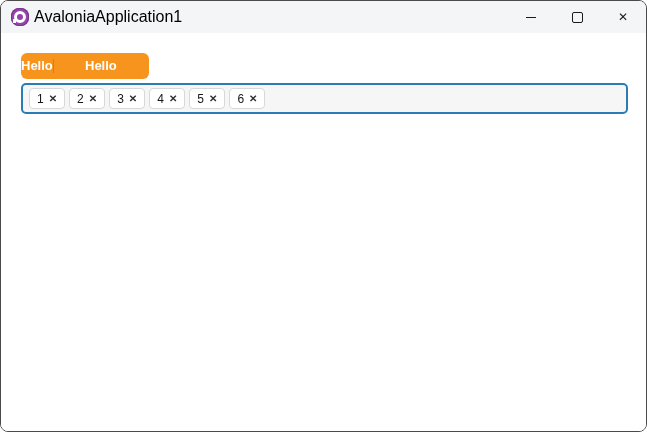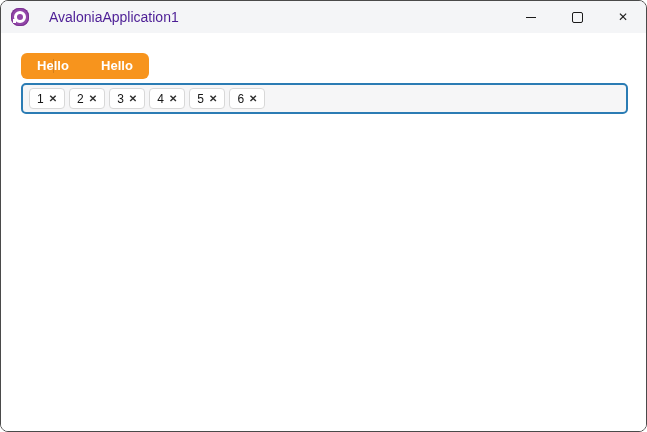--- a/index.html
+++ b/index.html
@@ -42,25 +42,25 @@
     border-radius: 50%;
   }
   .app-logo .tail {
     position: absolute;
     left: 2px; bottom: 3px;
     width: 3px; height: 4px;
     background: #ffffff;
   }
   .titlebar-title {
     position: absolute;
-    left: 48px; top: 0;
+    left: 33px; top: 0;
     height: 32px;
     line-height: 32px;
-    font-size: 14px;
-    color: #4c1d95;
+    font-size: 16px;
+    color: #000000;
     white-space: nowrap;
   }
   .window-controls {
     position: absolute;
     right: 0; top: 0;
     height: 32px;
     display: flex;
   }
   .caption-btn {
     width: 46px;
@@ -100,21 +100,21 @@
     position: absolute;
     left: 20px; top: 20px;
     width: 128px; height: 26px;
     background: #f7941d;
     border-radius: 6px;
     display: flex;
   }
   .tab-item {
     width: 64px; height: 26px;
     line-height: 26px;
-    text-align: center;
+    text-align: left;
     color: #ffffff;
     font-size: 13px;
     font-weight: 700;
     position: relative;
     cursor: default;
   }
   .tab-divider {
     position: absolute;
     left: 50%; top: 6px; bottom: 6px;
     width: 1px;

